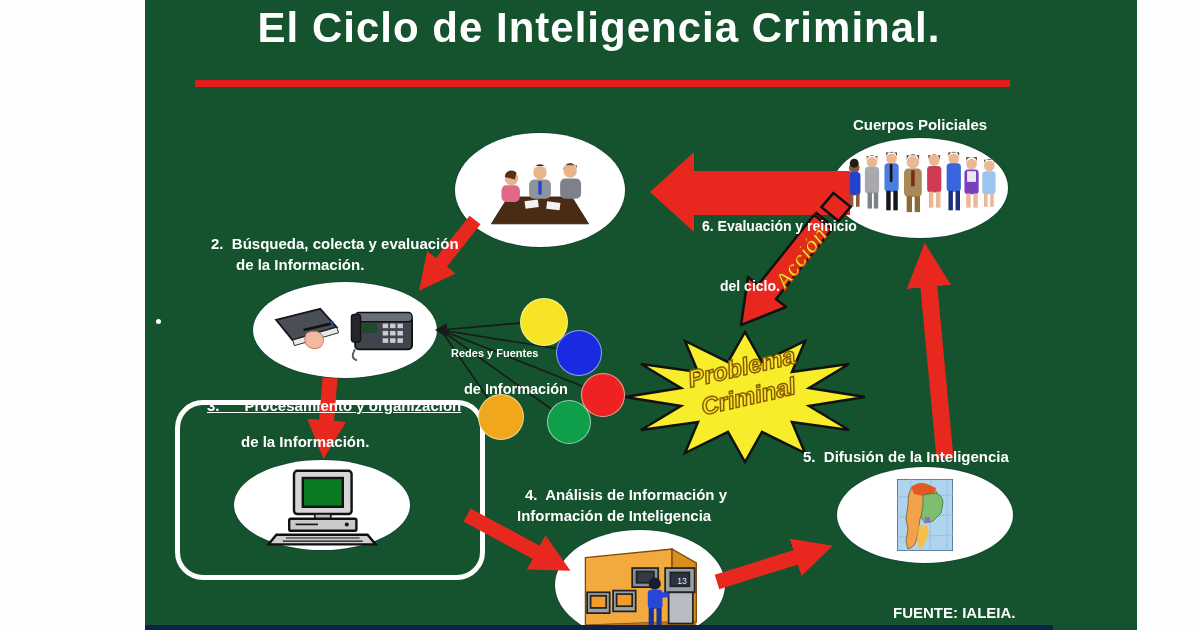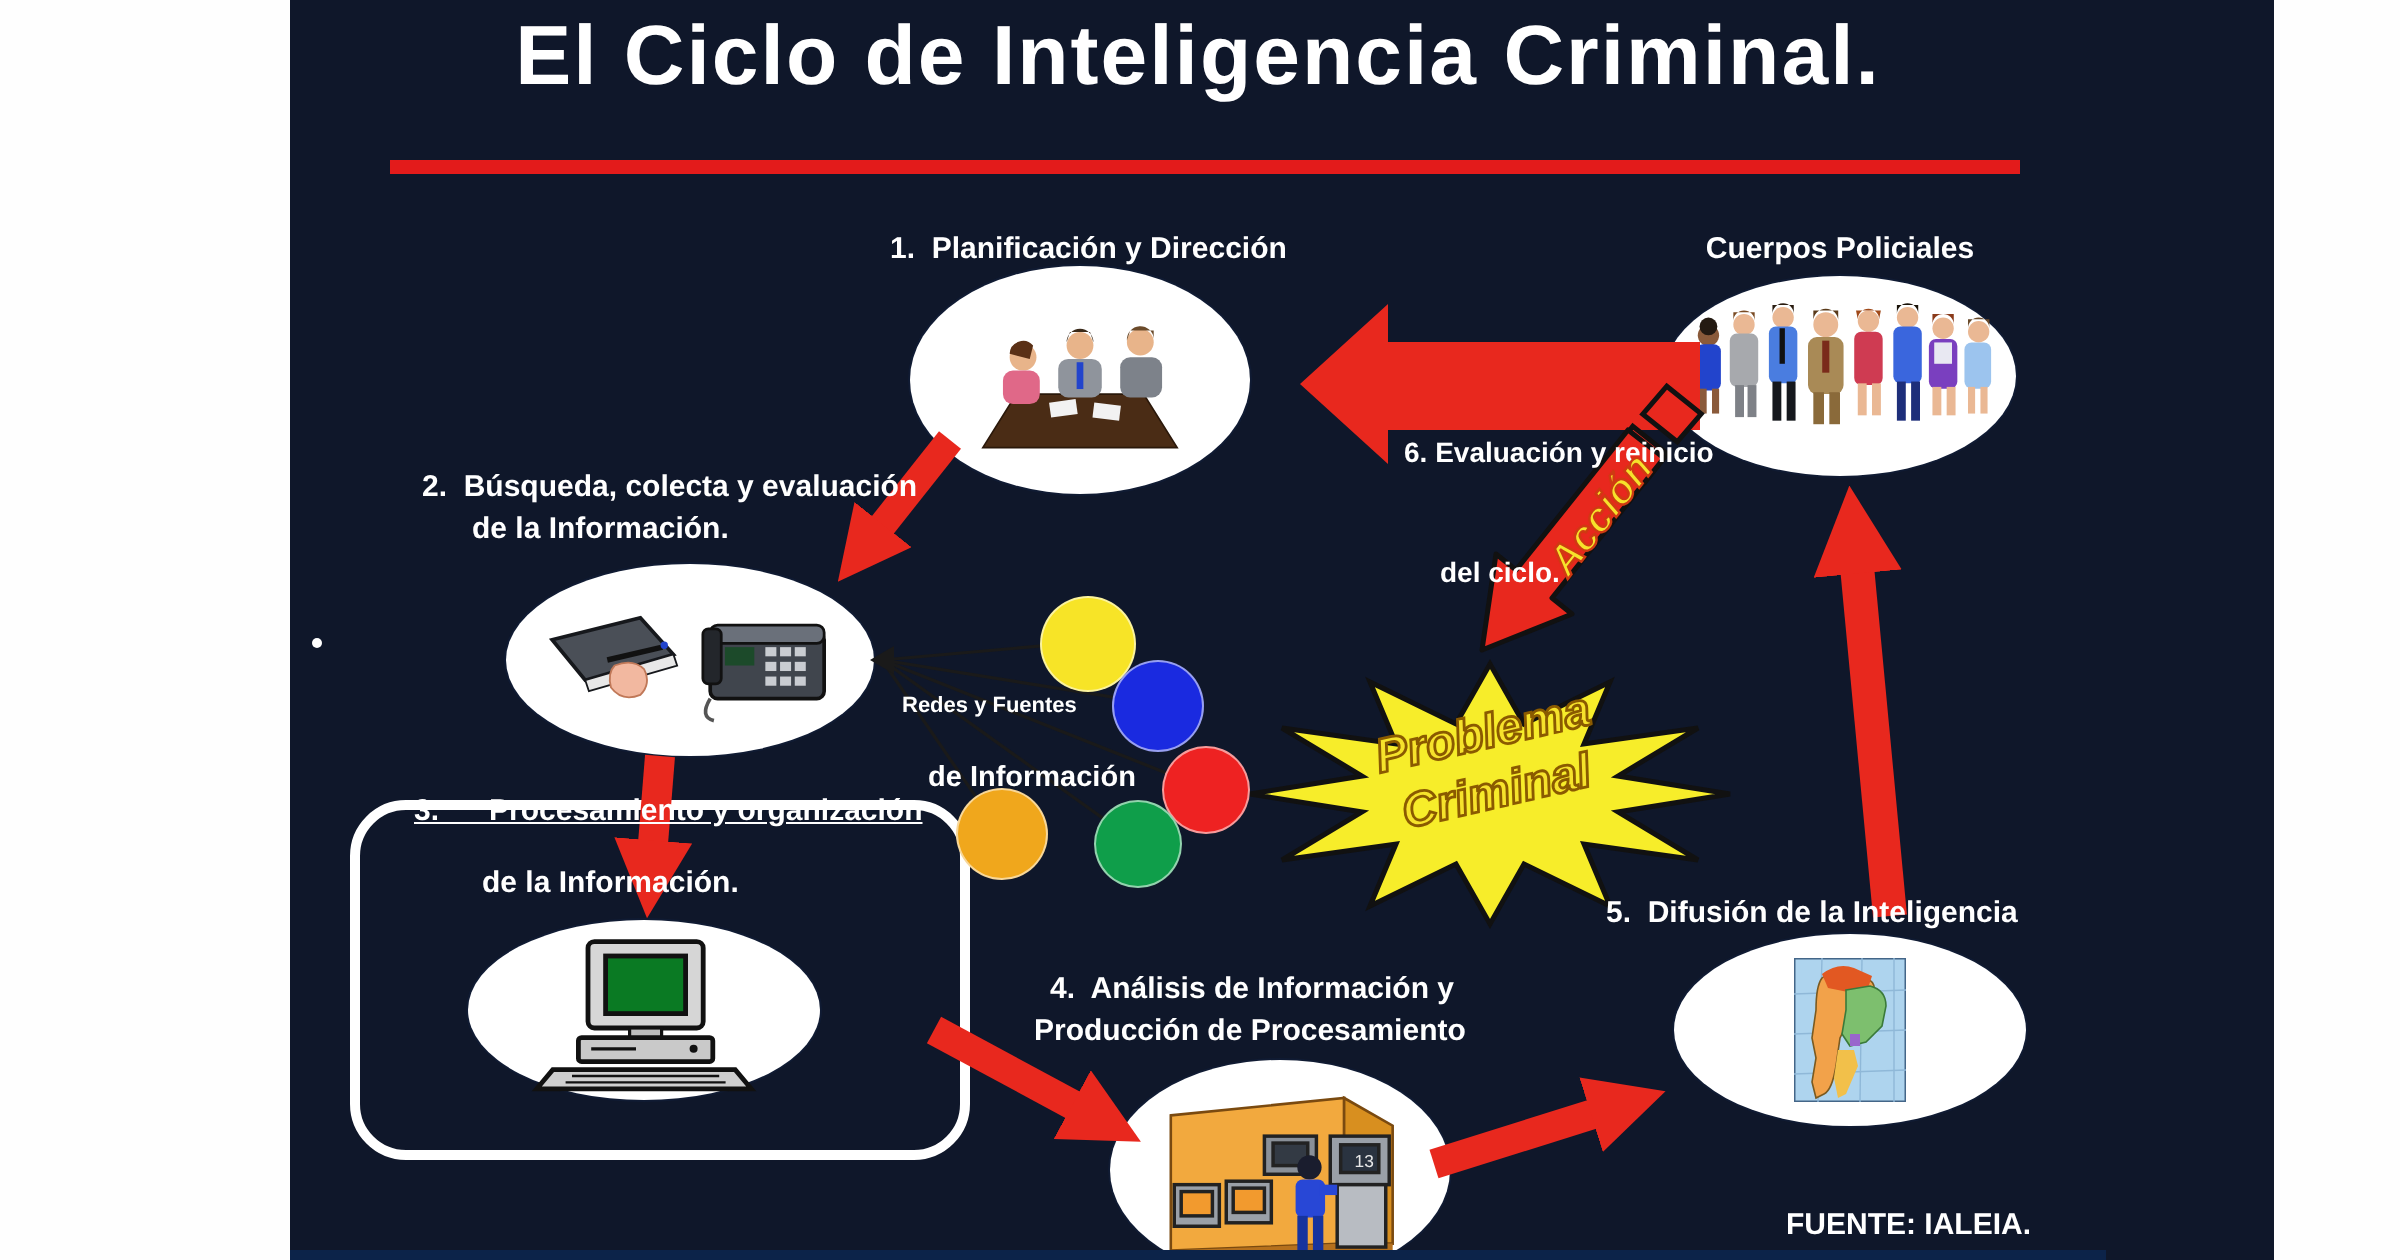--- a/index.html
+++ b/index.html
@@ -1,21 +1,21 @@
 <!DOCTYPE html>
 <html><head>
 <meta charset="utf-8">
 <style>
   html,body{margin:0;padding:0;}
   body{width:1200px;height:630px;background:#fefefe;position:relative;overflow:hidden;
        font-family:"Liberation Sans",sans-serif;}
   .sidebar{position:absolute;top:0;height:630px;background:#fefefe;}
   #sidebar-left{left:0;width:145px;}
   #sidebar-right{left:1053px;width:147px;}
-  #stage{position:absolute;left:145px;top:0;width:992px;height:630px;background:#0f172a;overflow:hidden;}
+  #stage{position:absolute;left:145px;top:0;width:992px;height:630px;background:#14532d;overflow:hidden;}
   #bottom-strip{position:absolute;left:0;bottom:0;width:908px;height:5px;background:#0c2349;}
   #title{position:absolute;left:0;top:4px;width:908px;text-align:center;color:#ffffff;
          font-size:42px;font-weight:bold;letter-spacing:1px;white-space:pre;}
   #title-underline{position:absolute;left:50px;top:80px;width:815px;height:7px;background:#e31b1b;}
   .ellipse{position:absolute;background:#ffffff;border-radius:50%;box-shadow:0 0 0 1px rgba(20,40,80,.25);}
   #ellipse-planificacion{left:310px;top:133px;width:170px;height:114px;}
   #ellipse-cuerpos{left:687px;top:138px;width:176px;height:100px;}
   #ellipse-busqueda{left:108px;top:282px;width:184px;height:96px;}
   #ellipse-procesamiento{left:89px;top:460px;width:176px;height:90px;}
   #ellipse-analisis{left:410px;top:530px;width:170px;height:110px;}
@@ -272,28 +272,27 @@
       <polygon points="669,215 687,229 631,299 641,307 596,325 603,277 613,285" fill="#e8281e" stroke="#111" stroke-width="2.5" stroke-linejoin="round"></polygon>
     </g>
   </svg>
 
   <div class="src-circle" id="circle-yellow" style="background: rgb(247, 228, 39);"></div>
   <div class="src-circle" id="circle-blue" style="background: rgb(26, 42, 224);"></div>
   <div class="src-circle" id="circle-red" style="background: rgb(238, 34, 34);"></div>
   <div class="src-circle" id="circle-green" style="background: rgb(15, 158, 74);"></div>
   <div class="src-circle" id="circle-orange" style="background: rgb(240, 167, 28);"></div>
 
-  <div class="lbl" id="lbl-1">1.  Planificación y Dirección</div>
   <div class="lbl" id="lbl-cuerpos">Cuerpos Policiales</div>
   <div class="lbl" id="lbl-2a">2.  Búsqueda, colecta y evaluación</div>
   <div class="lbl" id="lbl-2b">de la Información.</div>
   <div class="lbl" id="lbl-3a">3.      Procesamiento y organización</div>
   <div class="lbl" id="lbl-3b">de la Información.</div>
   <div class="lbl" id="lbl-4a">4.  Análisis de Información y</div>
-  <div class="lbl" id="lbl-4b">Producción de Procesamiento</div>
+  <div class="lbl" id="lbl-4b">Información de Inteligencia</div>
   <div class="lbl" id="lbl-5">5.  Difusión de la Inteligencia</div>
   <div class="lbl" id="lbl-6">
     <div class="l1">6. Evaluación y reinicio</div>
     <div class="l2">del ciclo.</div>
   </div>
   <div class="lbl" id="lbl-redes-a">Redes y Fuentes</div>
   <div class="lbl" id="lbl-redes-b">de Información</div>
   <div class="lbl" id="lbl-accion">Acción</div>
   <div id="lbl-problema">
     <div>Problema</div>

